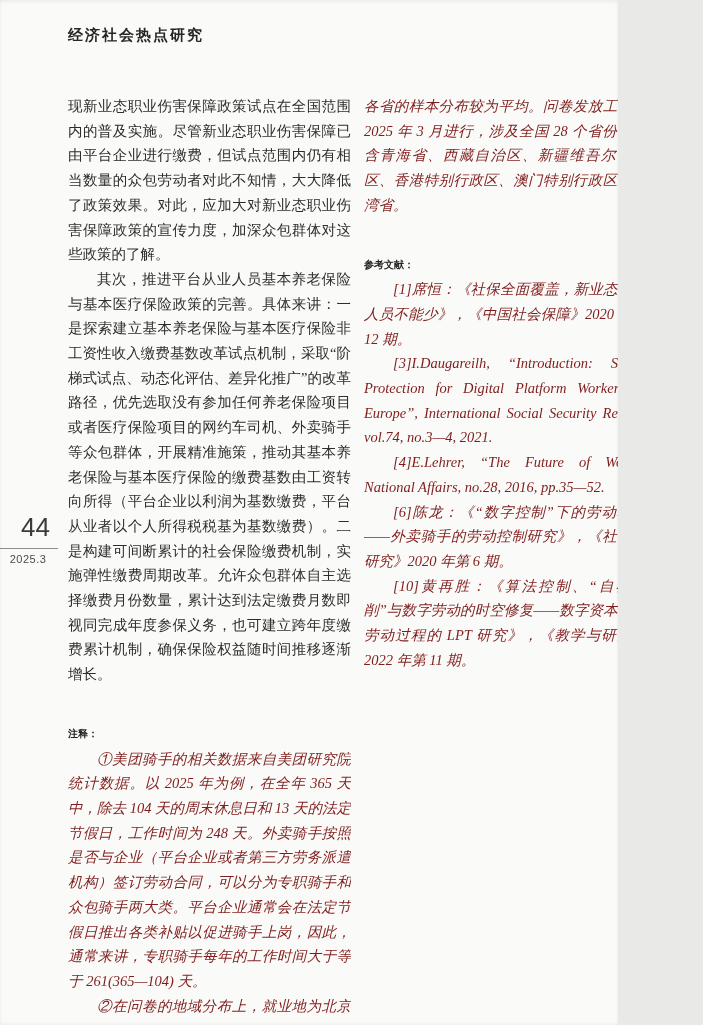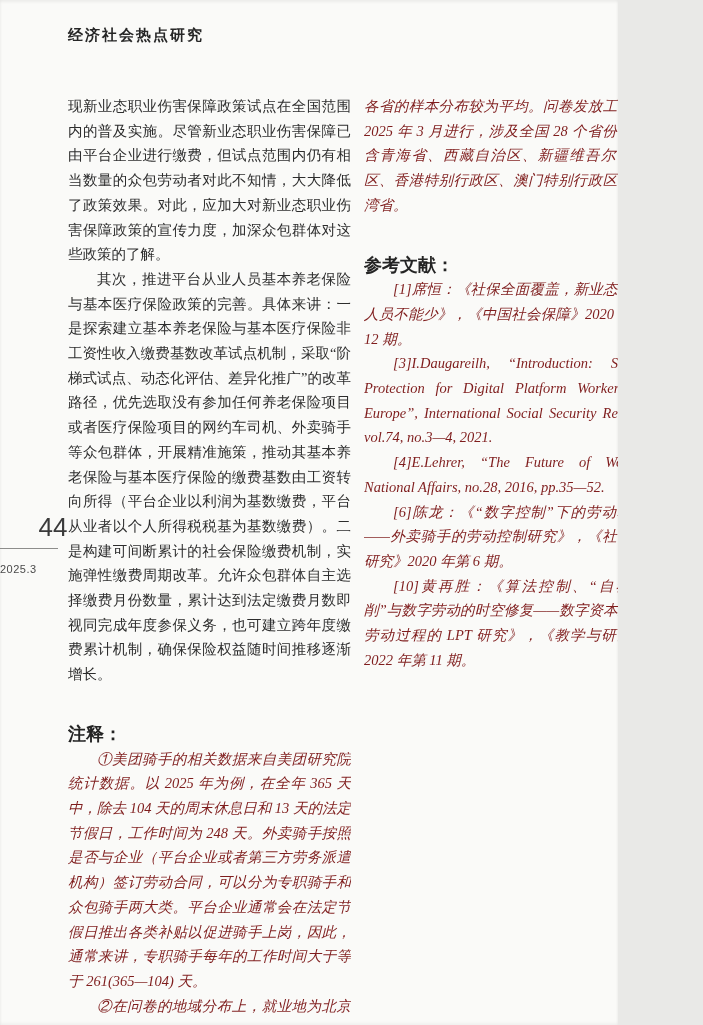--- a/index.html
+++ b/index.html
@@ -33,59 +33,58 @@
     line-height: 24.7px;
     text-align: justify;
     color: #2d2d2d;
   }
   .col-left  { left: 68px; }
   .col-right { left: 364px; }
   p { margin: 0; }
   .indent { text-indent: 2em; }
   .section-heading {
     font-weight: bold;
-    font-size: 18px;
+    font-size: 10px;
     line-height: 24.7px;
     margin: 35px 0 0 0;
     color: #242424;
   }
   .note-text {
     font-style: italic;
     color: #7f1d1d;
   }
   .ref-item { text-indent: 2em; }
   .pagenum-block {
     position: absolute;
     left: 0;
     top: 512px;
     width: 62px;
   }
   .page-num {
     font-family: "Liberation Sans", sans-serif;
     font-size: 26px;
     line-height: 30px;
     color: #3a3a3a;
-    text-align: center;
+    text-align: right;
     width: 50px;
-    margin-left: 28px;
   }
   .pagenum-rule {
     width: 58px;
     height: 0;
     border-top: 1px solid #8d8d8b;
     margin-top: 6px;
   }
   .issue-num {
     font-family: "Liberation Sans", sans-serif;
     font-size: 11px;
     color: #4a4a4a;
     letter-spacing: 0.5px;
     width: 56px;
-    text-align: left;
-    margin-top: 14px;
+    text-align: center;
+    margin-top: 4px;
   }
 </style>
 </head>
 <body>
 
 <div class="page">
 
   <div class="header">经济社会热点研究</div>
 
   <div class="col col-left">

